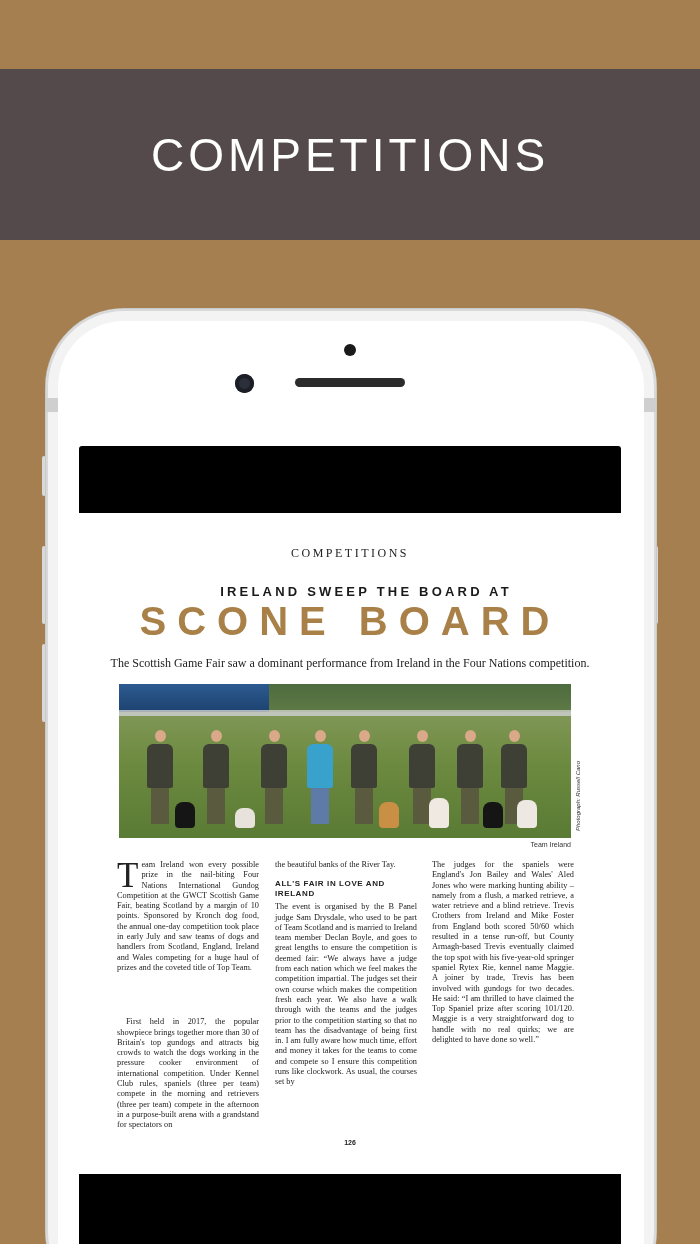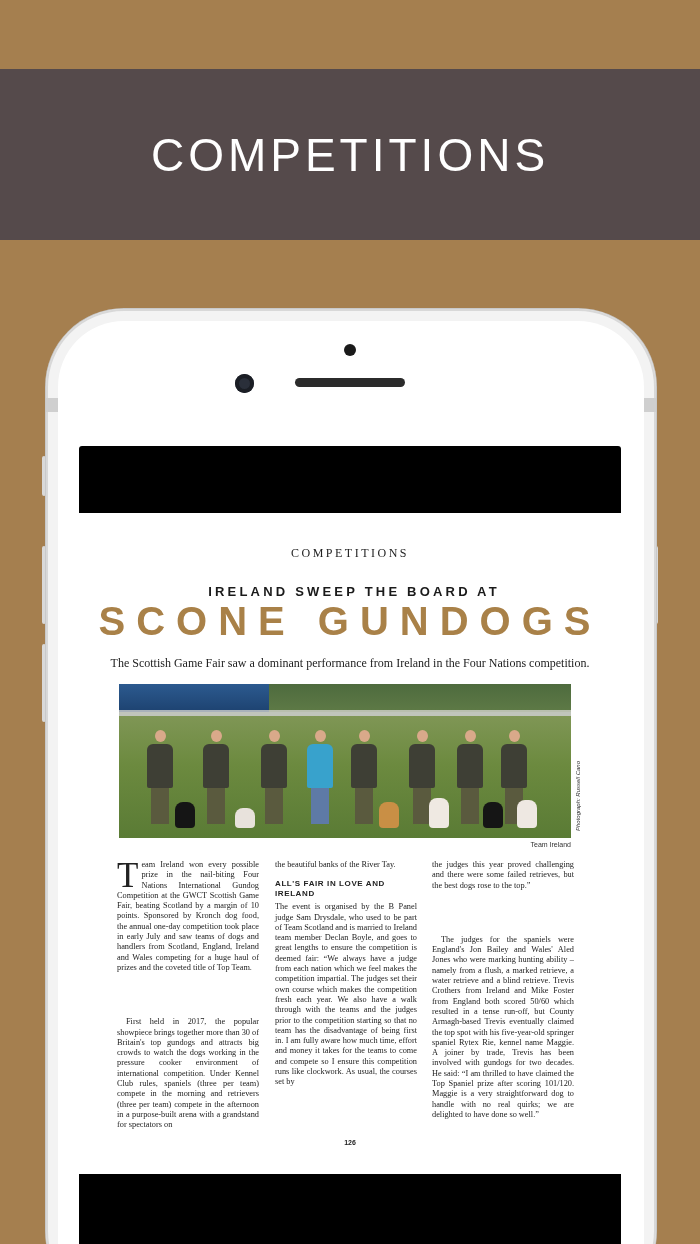--- a/index.html
+++ b/index.html
@@ -53,21 +53,21 @@
   .top-bar { position: absolute; left: 0; top: 0; width: 542px; height: 67px; background: #000; border-radius: 3px 3px 0 0; }
   .bottom-bar { position: absolute; left: 0; top: 728px; width: 542px; height: 70px; background: #000; }
 
   .page { position: absolute; left: 0; top: 67px; width: 542px; height: 661px; background: #fff; }
 
   .kicker {
     position: absolute; top: 33px; left: 0; width: 542px; text-align: center;
     font-family: "Liberation Serif", serif; font-size: 12px; letter-spacing: 2.5px; color: #222;
   }
   .headline-top {
-    position: absolute; top: 71px; left: 4px; width: 542px; text-align: center;
+    position: absolute; top: 71px; left: 16px; width: 542px; text-align: center;
     font-family: "Liberation Sans", sans-serif; font-weight: 700; font-size: 13px;
     letter-spacing: 3.2px; color: #1a1a1a;
   }
   .headline-main {
     position: absolute; top: 86px; left: 0; width: 542px; text-align: center;
     font-family: "Liberation Sans", sans-serif; font-weight: 700; font-size: 40px;
     letter-spacing: 11px; color: #a98148;
   }
   .standfirst {
     position: absolute; top: 143px; left: 0; width: 542px; text-align: center;
@@ -141,21 +141,21 @@
 <div class="sensor-dot"></div>
 <div class="camera"></div>
 <div class="speaker"></div>
 
 <div class="screen">
   <div class="top-bar"></div>
 
   <div class="page">
     <div class="kicker">COMPETITIONS</div>
     <div class="headline-top">IRELAND SWEEP THE BOARD AT</div>
-    <div class="headline-main">SCONE GUNDOGS</div>
+    <div class="headline-main">SCONE BOARD</div>
     <div class="standfirst">The Scottish Game Fair saw a dominant performance from Ireland in the Four Nations competition.</div>
 
     <div class="photo">
       <div class="grandstand"></div>
       <div class="trees"></div>
       <div class="grass"></div>
       <div class="fence"></div>
       <div class="person" style="left:28px">
           <div class="head"></div>
           <div class="body"></div>
@@ -211,21 +211,20 @@
       <p>First held in 2017, the popular showpiece brings together more than 30 of Britain's top gundogs and attracts big crowds to watch the dogs working in the pressure cooker environment of international competition. Under Kennel Club rules, spaniels (three per team) compete in the morning and retrievers (three per team) compete in the afternoon in a purpose-built arena with a grandstand for spectators on</p>
     </div>
 
     <div class="col col2">
       <p>the beautiful banks of the River Tay.</p>
       <div class="subhead">ALL'S FAIR IN LOVE AND IRELAND</div>
       <p style="text-indent:0">The event is organised by the B Panel judge Sam Drysdale, who used to be part of Team Scotland and is married to Ireland team member Declan Boyle, and goes to great lengths to ensure the competition is deemed fair: “We always have a judge from each nation which we feel makes the competition impartial. The judges set their own course which makes the competition fresh each year. We also have a walk through with the teams and the judges prior to the competition starting so that no team has the disadvantage of being first in. I am fully aware how much time, effort and money it takes for the teams to come and compete so I ensure this competition runs like clockwork. As usual, the courses set by</p>
     </div>
 
     <div class="col col3">
-      <p>the judges this year proved challenging and there were some failed retrieves, but the best dogs rose to the top.”</p>
       <p>The judges for the spaniels were England's Jon Bailey and Wales' Aled Jones who were marking hunting ability – namely from a flush, a marked retrieve, a water retrieve and a blind retrieve. Trevis Crothers from Ireland and Mike Foster from England both scored 50/60 which resulted in a tense run-off, but County Armagh-based Trevis eventually claimed the top spot with his five-year-old springer spaniel Rytex Rie, kennel name Maggie. A joiner by trade, Trevis has been involved with gundogs for two decades. He said: “I am thrilled to have claimed the Top Spaniel prize after scoring 101/120. Maggie is a very straightforward dog to handle with no real quirks; we are delighted to have done so well.”</p>
     </div>
 
     <div class="folio">126</div>
   </div>
 
   <div class="bottom-bar"></div>
 </div>
 
 </body></html>

